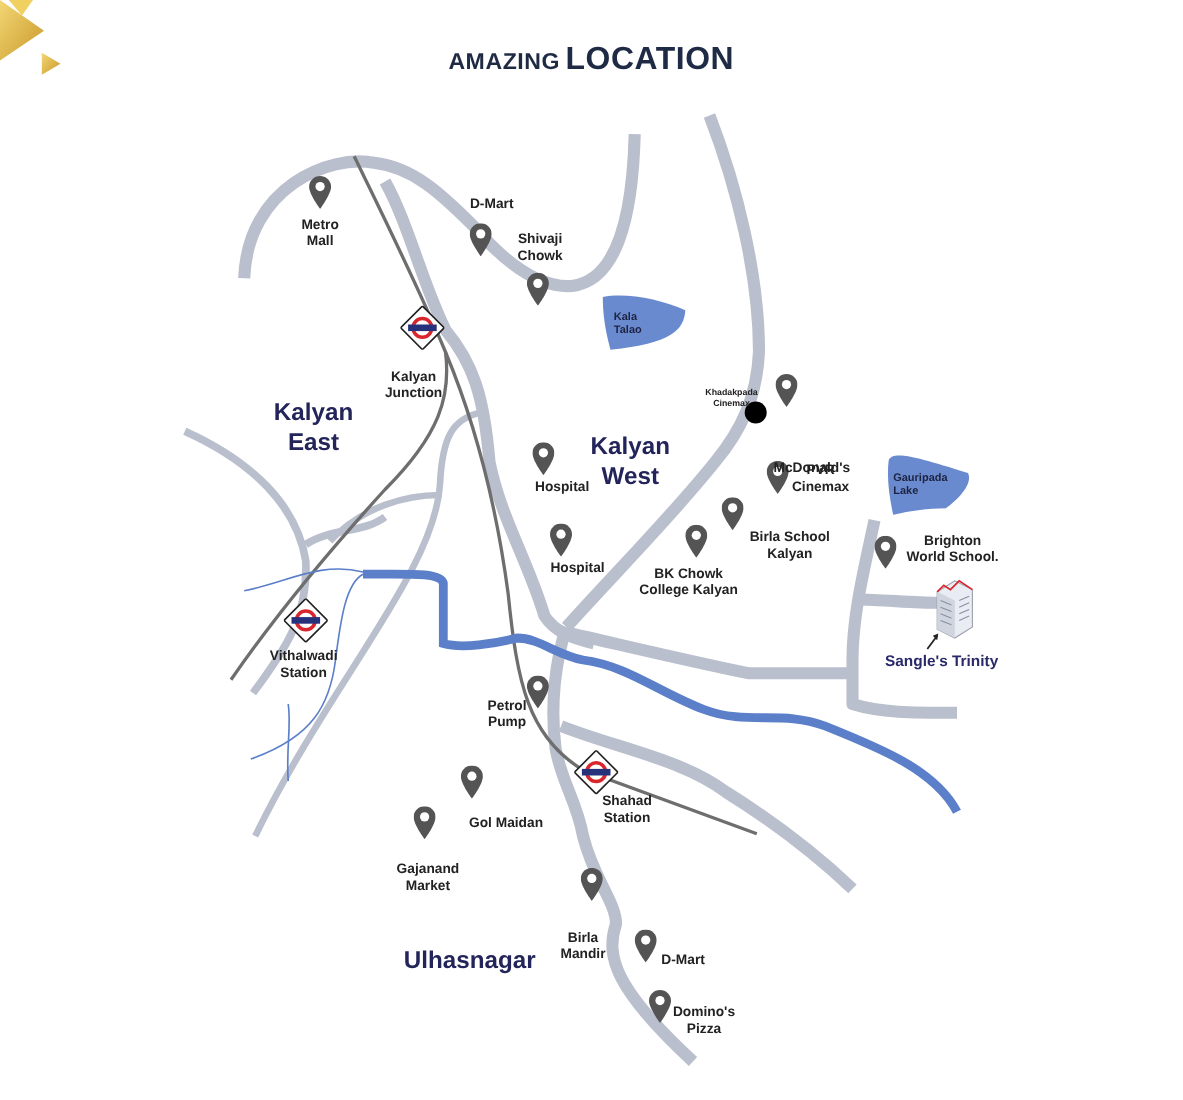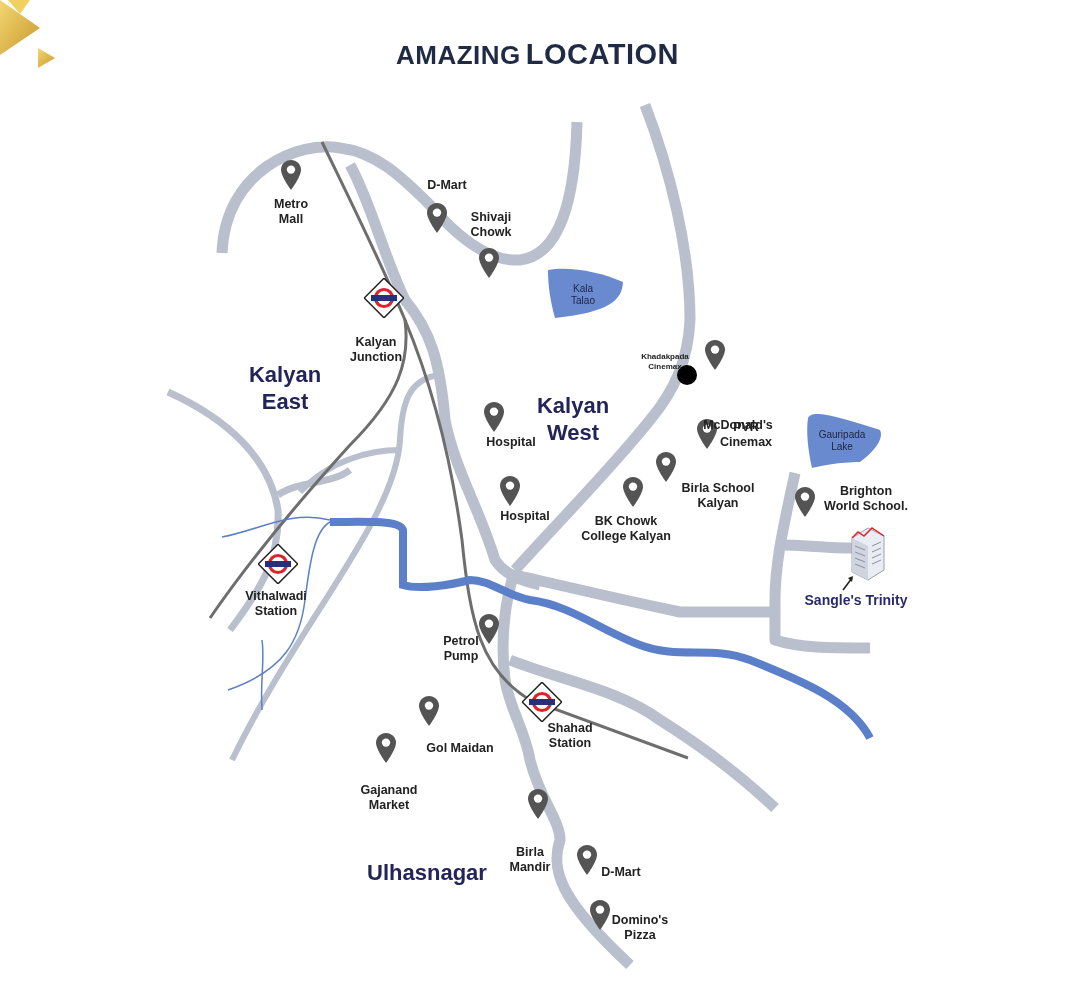--- a/index.html
+++ b/index.html
@@ -1,23 +1,23 @@
 <!DOCTYPE html>
 <html><head>
 <meta charset="utf-8">
 <style>
   html,body{margin:0;padding:0;background:#ffffff;}
   body{width:1075px;height:1000px;position:relative;overflow:hidden;font-family:"Liberation Sans",sans-serif;}
   .title{position:absolute;top:38px;left:0;width:1075px;text-align:center;color:#1f2a44;font-weight:bold;letter-spacing:0.5px;}
-  .title .t1{font-size:26px;margin-top:20px;}
+  .title .t1{font-size:21px;margin-top:20px;}
   .title .t2{font-size:29px;}
   svg.map{position:absolute;left:0;top:0;}
   .lbl{position:absolute;font-family:"Liberation Sans",sans-serif;font-weight:bold;color:#222;font-size:12.5px;line-height:15px;text-align:center;white-space:nowrap;}
   .area{position:absolute;font-family:"Liberation Sans",sans-serif;font-weight:bold;color:#232459;font-size:22px;line-height:27px;text-align:center;white-space:nowrap;}
-  .lake-lbl{position:absolute;font-weight:normal;color:#1c2340;font-size:10px;line-height:12px;text-align:center;}
+  .lake-lbl{position:absolute;font-weight:bold;color:#1c2340;font-size:10px;line-height:12px;text-align:left;}
   .small{font-size:8px;line-height:10px;}
   .trinity{color:#2a2a6a;font-size:14px;}
 </style>
 </head>
 <body>
 
 <svg class="map" width="1075" height="1000" viewBox="0 0 1075 1000">
   <defs>
     <linearGradient id="gold" x1="0" y1="0" x2="1" y2="1">
       <stop offset="0" stop-color="#f3d774"></stop>

